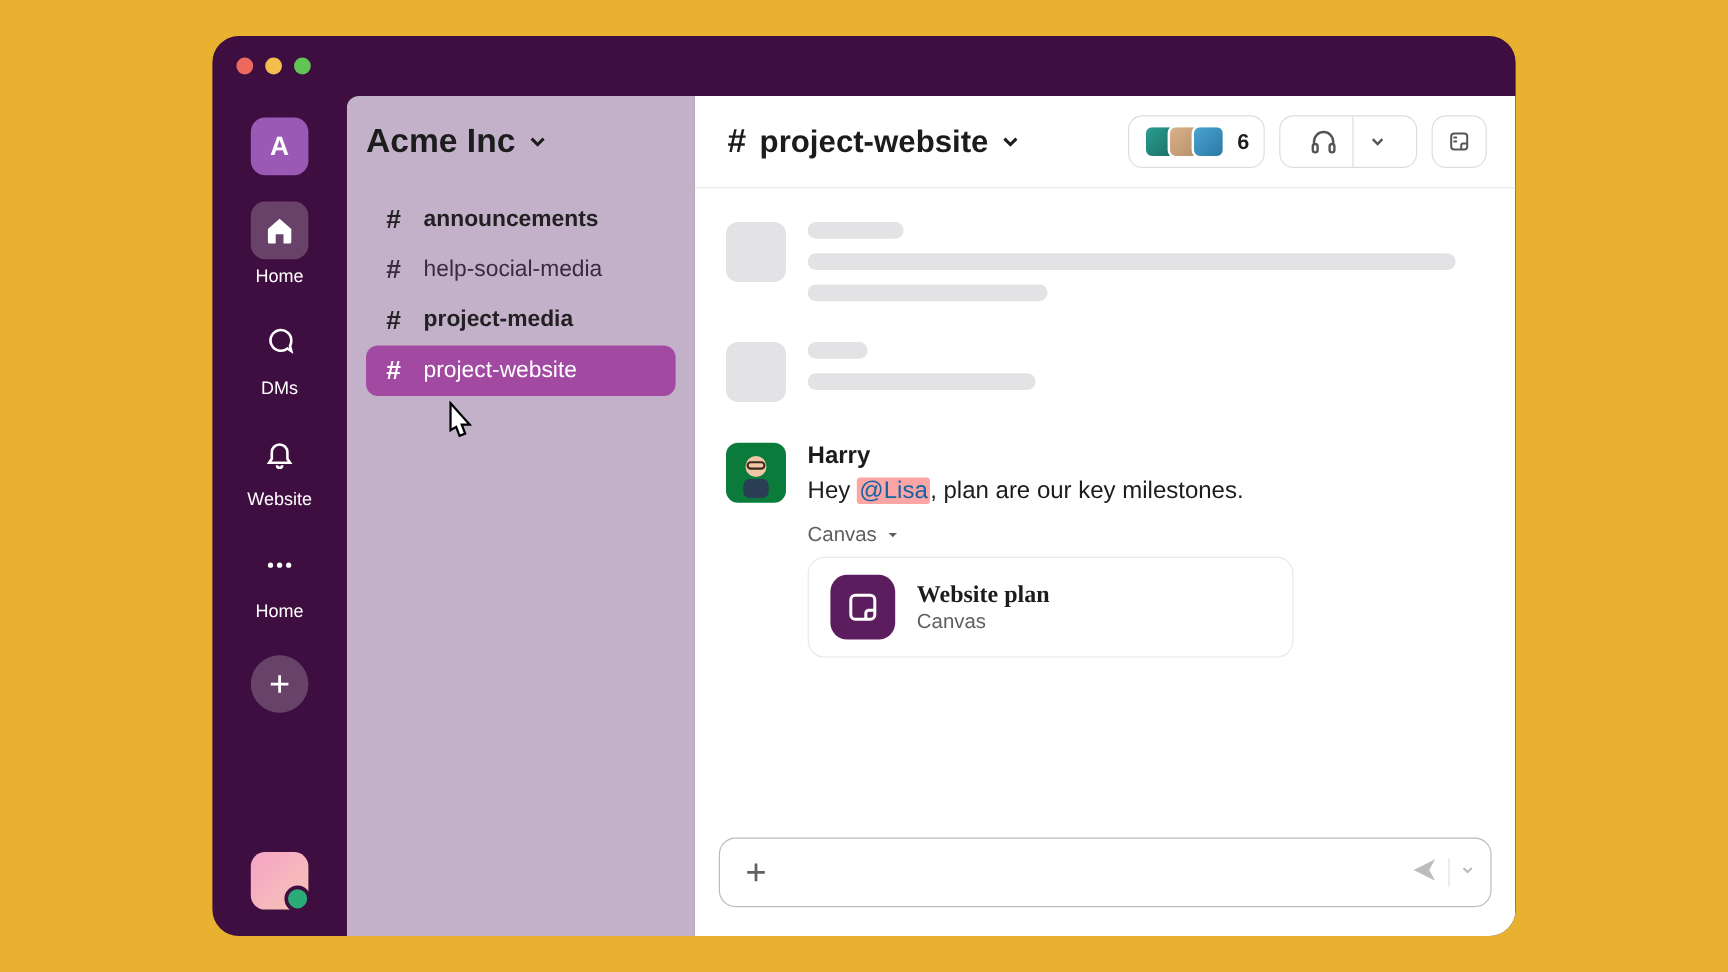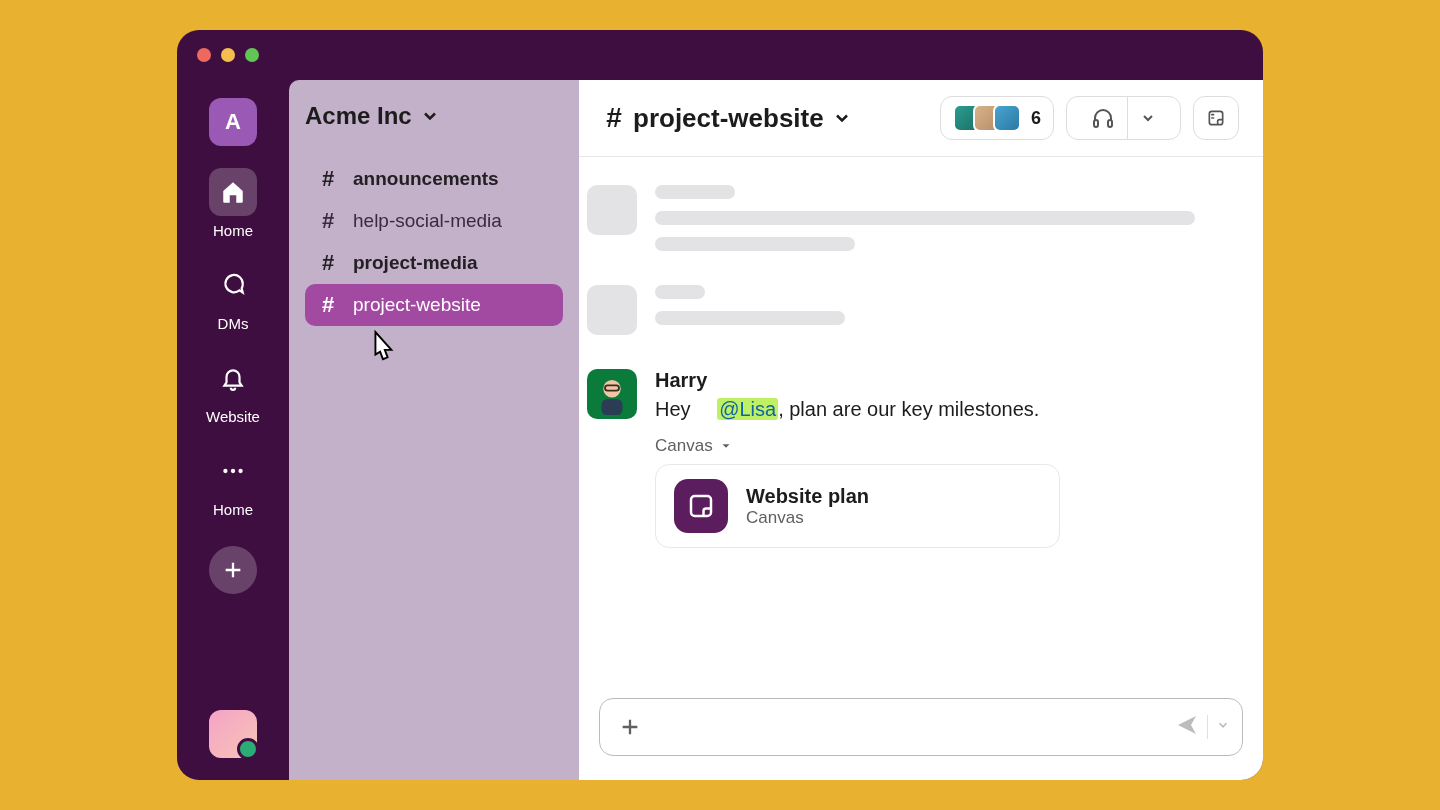--- a/index.html
+++ b/index.html
@@ -95,21 +95,21 @@
     overflow: hidden;
   }
   .sidebar {
     width: 290px;
     background: #c3b1c9;
     padding: 22px 16px 22px 16px;
   }
   .ws-header {
     display: flex; align-items: center; gap: 8px;
     color: #1d1c1d;
-    font-size: 24px;
+    font-size: 28px;
     font-weight: 800;
     margin-bottom: 28px;
   }
   .ws-header svg { width: 20px; height: 20px; }
   .section-label {
     color: #4b3a52;
     font-size: 17px;
     font-weight: 600;
     margin-bottom: 10px;
     padding-left: 4px;
@@ -152,52 +152,52 @@
   .avastack { display:flex; }
   .ava { width:28px; height:28px; border-radius:7px; border:2px solid #fff; }
   .ava.a1{background:linear-gradient(135deg,#2a9d8f,#1b6f66);}
   .ava.a2{background:linear-gradient(135deg,#d9b28c,#b68e67);}
   .ava.a3{background:linear-gradient(135deg,#4aa3d0,#2b7aa5);}
   .ava + .ava { margin-left:-8px; }
   .huddle-pill { gap:0; }
   .huddle-pill .seg { display:flex; align-items:center; justify-content:center; height:100%; padding:0 12px; color:#555; }
   .huddle-pill .seg + .seg { border-left:1px solid #ddd; }
   .canvas-btn { width:46px; justify-content:center; color:#555; }
-  .messages { flex:1; padding: 28px 26px 10px 8px; overflow:auto; }
+  .messages { flex:1; padding: 28px 26px 10px 26px; overflow:auto; }
   .skeleton-msg { display:flex; gap:18px; margin-bottom:34px; }
   .sk-ava { width:50px; height:50px; border-radius:10px; background:#e3e3e5; }
   .sk-lines { flex:1; display:flex; flex-direction:column; gap:12px; }
   .sk-bar { height:14px; border-radius:7px; background:#e3e3e5; }
   .sk-bar.w1{width:80px;}
   .sk-bar.w2{width:100%; max-width:540px;}
   .sk-bar.w3{width:200px; max-width:200px;}
   .sk-bar.w4{width:50px;}
   .sk-bar.w5{width:190px;}
   .real-msg { display:flex; gap:18px; }
   .msg-ava { width:50px; height:50px; border-radius:10px; background:#0a7b3b; display:flex; align-items:center; justify-content:center; }
   .msg-ava svg{width:42px;height:42px;}
   .msg-body { flex:1; }
   .msg-author { font-weight:800; font-size:20px; color:#1d1c1d; margin-bottom:2px; }
   .msg-text { font-size:20px; color:#1d1c1d; line-height:1.5; }
-  .msg-text .mention { color:#1264a3; background:#bef264; padding:0 2px; border-radius:3px;margin-left:21px; }
+  .msg-text .mention { color:#1264a3; background:#fca5a5; padding:0 2px; border-radius:3px; }
   .attach-label { margin-top:12px; display:flex; align-items:center; gap:6px; color:#616061; font-size:17px; }
   .attach-label svg{width:14px;height:14px;}
   .canvas-card {
     margin-top:8px;
     border:1px solid #e8e8e8;
     border-radius:14px;
     padding:14px 18px;
     display:flex; gap:18px; align-items:center;
     max-width:405px;
   }
   .canvas-icon{
     width:54px;height:54px;border-radius:14px;background:#5c1d5e;
     display:flex;align-items:center;justify-content:center;color:#fff;
   }
-  .canvas-title{font-weight:800;font-size:20px;color:#1d1c1d;}
+  .canvas-title{font-weight:800;font-size:20px;color:#1d1c1d;font-family:Liberation Serif, serif;}
   .canvas-sub{font-size:17px;color:#616061;}
   .composer-wrap{ padding: 12px 20px 24px 20px; }
   .composer{
     border:1px solid #bbb;
     border-radius:14px;
     height:58px;
     display:flex; align-items:center; justify-content:space-between;
     padding:0 12px;
   }
   .composer-left{ color:#616061; font-size:26px; width:36px; height:36px; display:flex; align-items:center; justify-content:center; }

